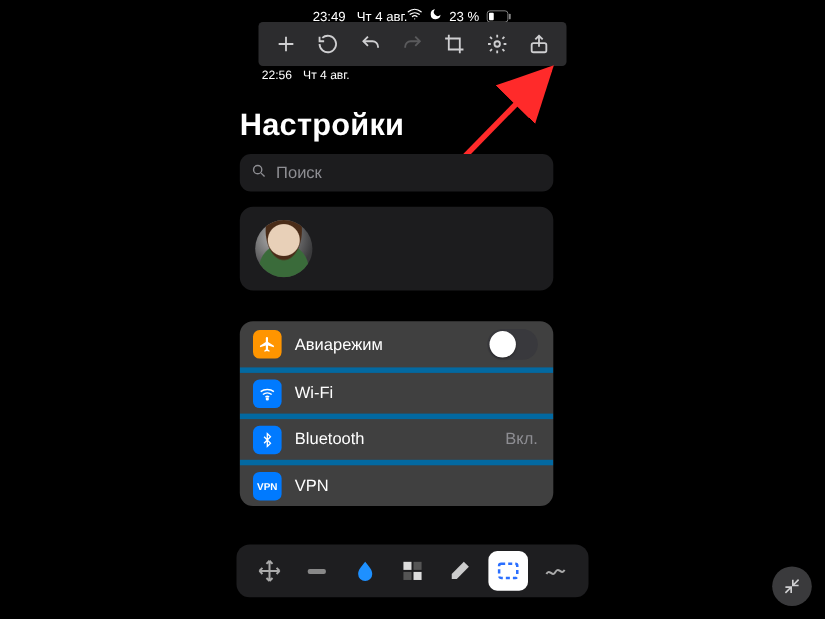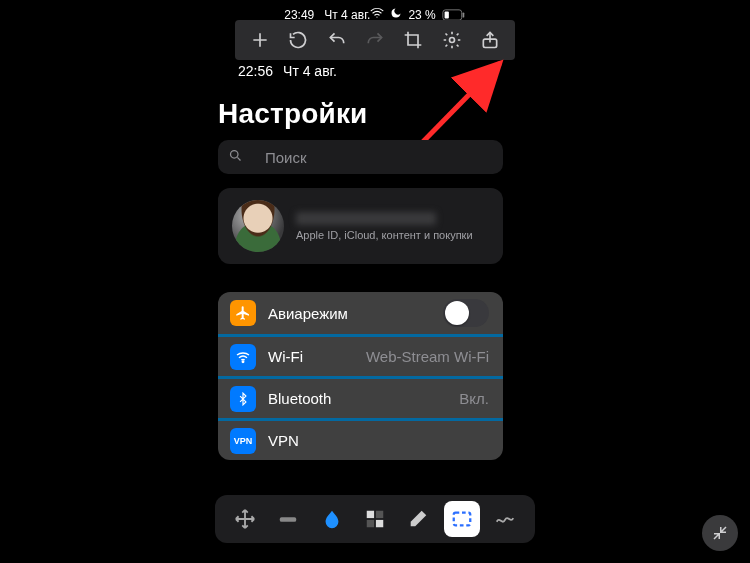--- a/index.html
+++ b/index.html
@@ -42,37 +42,37 @@
   
   .arrow {
     position: absolute;
     top: 55px; left: 400px;
     pointer-events: none;
   }
 
   
   .inner-status {
     position: absolute; top: 63px; left: 238px;
-    font-size: 14px; color: #fff;
+    font-size: 11px; color: #fff;
     display: flex; gap: 10px;
   }
 
   
   .settings-panel {
     position: absolute; top: 98px; left: 218px; width: 285px;
   }
   .settings-title {
     font-size: 28px; font-weight: 700; letter-spacing: 0.2px;
     margin-bottom: 10px;
   }
   .search-bar {
     background: #1c1c1e; border-radius: 10px;
     height: 34px; display: flex; align-items: center;
     padding: 0 10px; color: #8e8e93; font-size: 15px;
-    gap: 22px; margin-bottom: 14px;
+    gap: 8px; margin-bottom: 14px;
   }
 
   .profile-card {
     background: #1c1c1e; border-radius: 12px;
     display: flex; align-items: center; gap: 12px;
     padding: 12px 14px; margin-bottom: 28px;
     cursor: pointer;
   }
   .avatar {
     width: 52px; height: 52px; border-radius: 50%;
@@ -93,21 +93,21 @@
     filter: blur(3px);
   }
   .profile-sub { font-size: 11px; color: #a0a0a5; }
 
   .list {
     background: #404040; border-radius: 12px; overflow: hidden;
   }
   .row {
     display: flex; align-items: center; height: 42px;
     padding: 0 14px 0 12px; cursor: pointer;
-    border-top: 3px solid #0369a1;
+    border-top: 5px solid #0369a1;
   }
   .row:first-child { border-top: none; }
   .row-icon {
     width: 26px; height: 26px; border-radius: 6px;
     display: flex; align-items: center; justify-content: center;
     margin-right: 12px; flex-shrink: 0;
     color:#fff; font-size: 10px; font-weight:600;
   }
   .row-label { font-size: 15px; color: #fff; flex: 0 0 auto; }
   .row-value { font-size: 15px; color: #8e8e93; margin-left: auto; }
@@ -248,45 +248,40 @@
       <svg viewBox="0 0 24 24" width="15" height="15" stroke="#8e8e93" fill="none" stroke-width="2">
           <circle cx="10" cy="10" r="6"></circle>
           <path d="M20 20l-5-5"></path>
         </svg>
     </span>
     <span>Поиск</span>
   </div>
 
   <div class="profile-card">
     <div class="avatar"></div>
-    <div class="profile-text">
-      <div class="profile-name-blur"></div>
-      <div class="profile-sub">Apple ID, iCloud, контент и покупки</div>
-    </div>
   </div>
 
   <div class="list">
     <div class="row">
       <div class="row-icon bg-orange">
         <svg viewBox="0 0 24 24" width="16" height="16" fill="#fff">
             <path d="M21 16v-2l-8-5V3.5a1.5 1.5 0 0 0-3 0V9l-8 5v2l8-2.5V19l-2 1.5V22l3.5-1L15 22v-1.5L13 19v-5.5l8 2.5z"></path>
           </svg>
       </div>
       <div class="row-label">Авиарежим</div>
       <div class="toggle"></div>
     </div>
     <div class="row">
       <div class="row-icon bg-blue">
         <svg viewBox="0 0 24 24" width="16" height="16" stroke="#fff" fill="none" stroke-width="2">
             <path d="M3 9c5-4 13-4 18 0M6 13c3.5-3 8.5-3 12 0M9.5 16.5c1.5-1.2 3.5-1.2 5 0"></path>
             <circle cx="12" cy="19" r="1.2" fill="#fff"></circle>
           </svg>
       </div>
       <div class="row-label">Wi-Fi</div>
-      <div class="row-value">Web-Stream Wi-Fi</div>
     </div>
     <div class="row">
       <div class="row-icon bg-bt">
         <svg viewBox="0 0 24 24" width="14" height="14" stroke="#fff" fill="none" stroke-width="2">
             <path d="M7 7l10 10-5 5V2l5 5L7 17"></path>
           </svg>
       </div>
       <div class="row-label">Bluetooth</div>
       <div class="row-value">Вкл.</div>
     </div>

